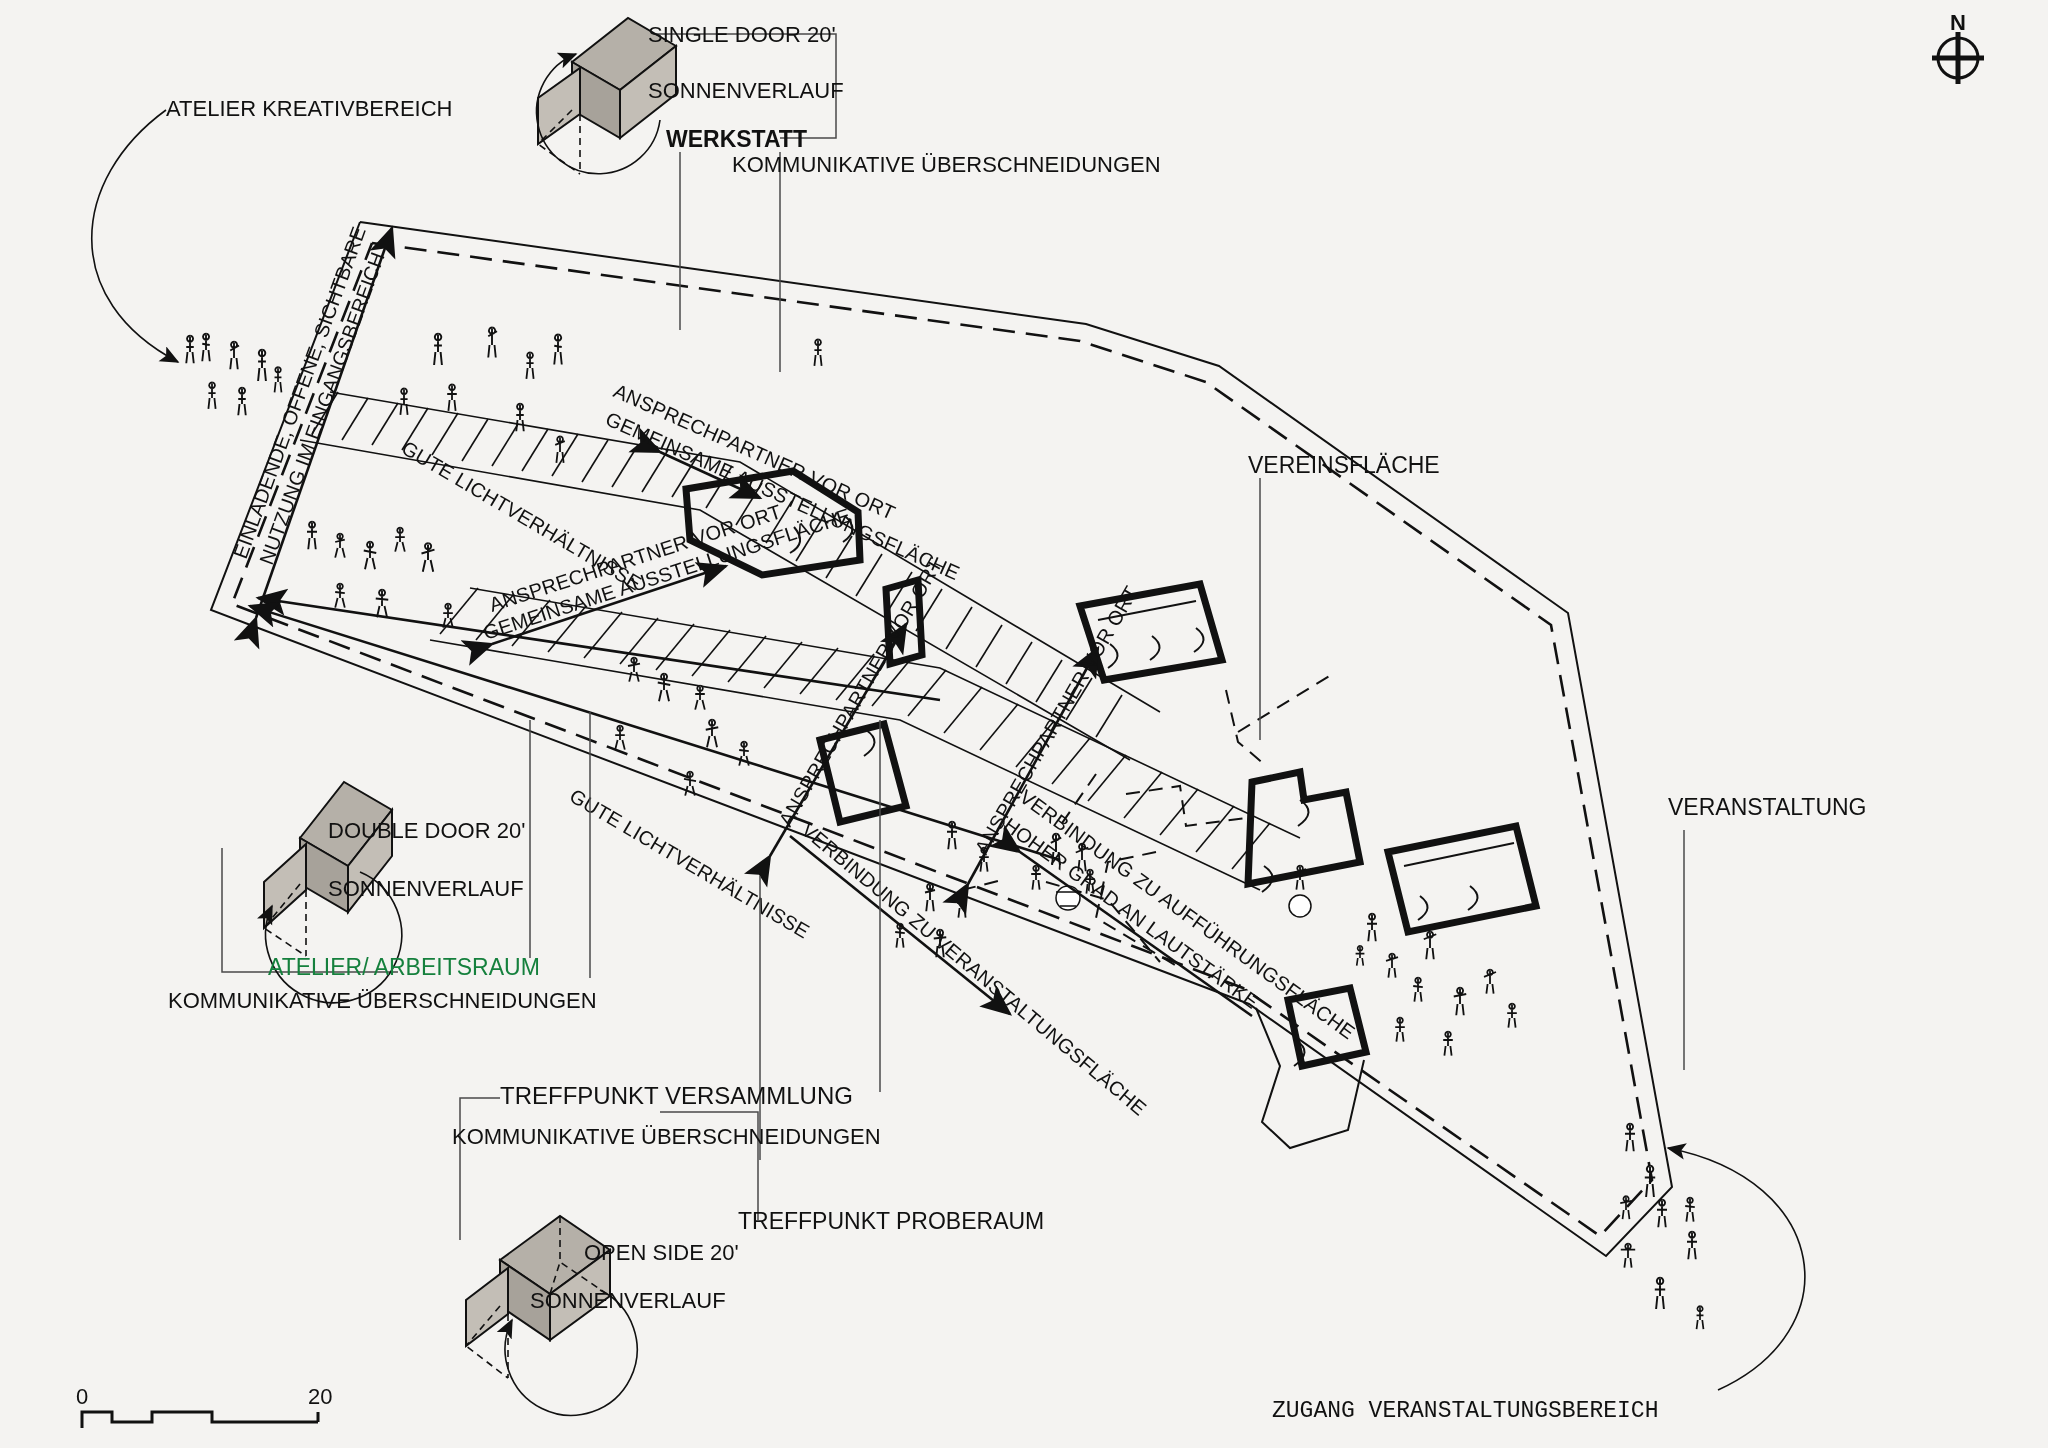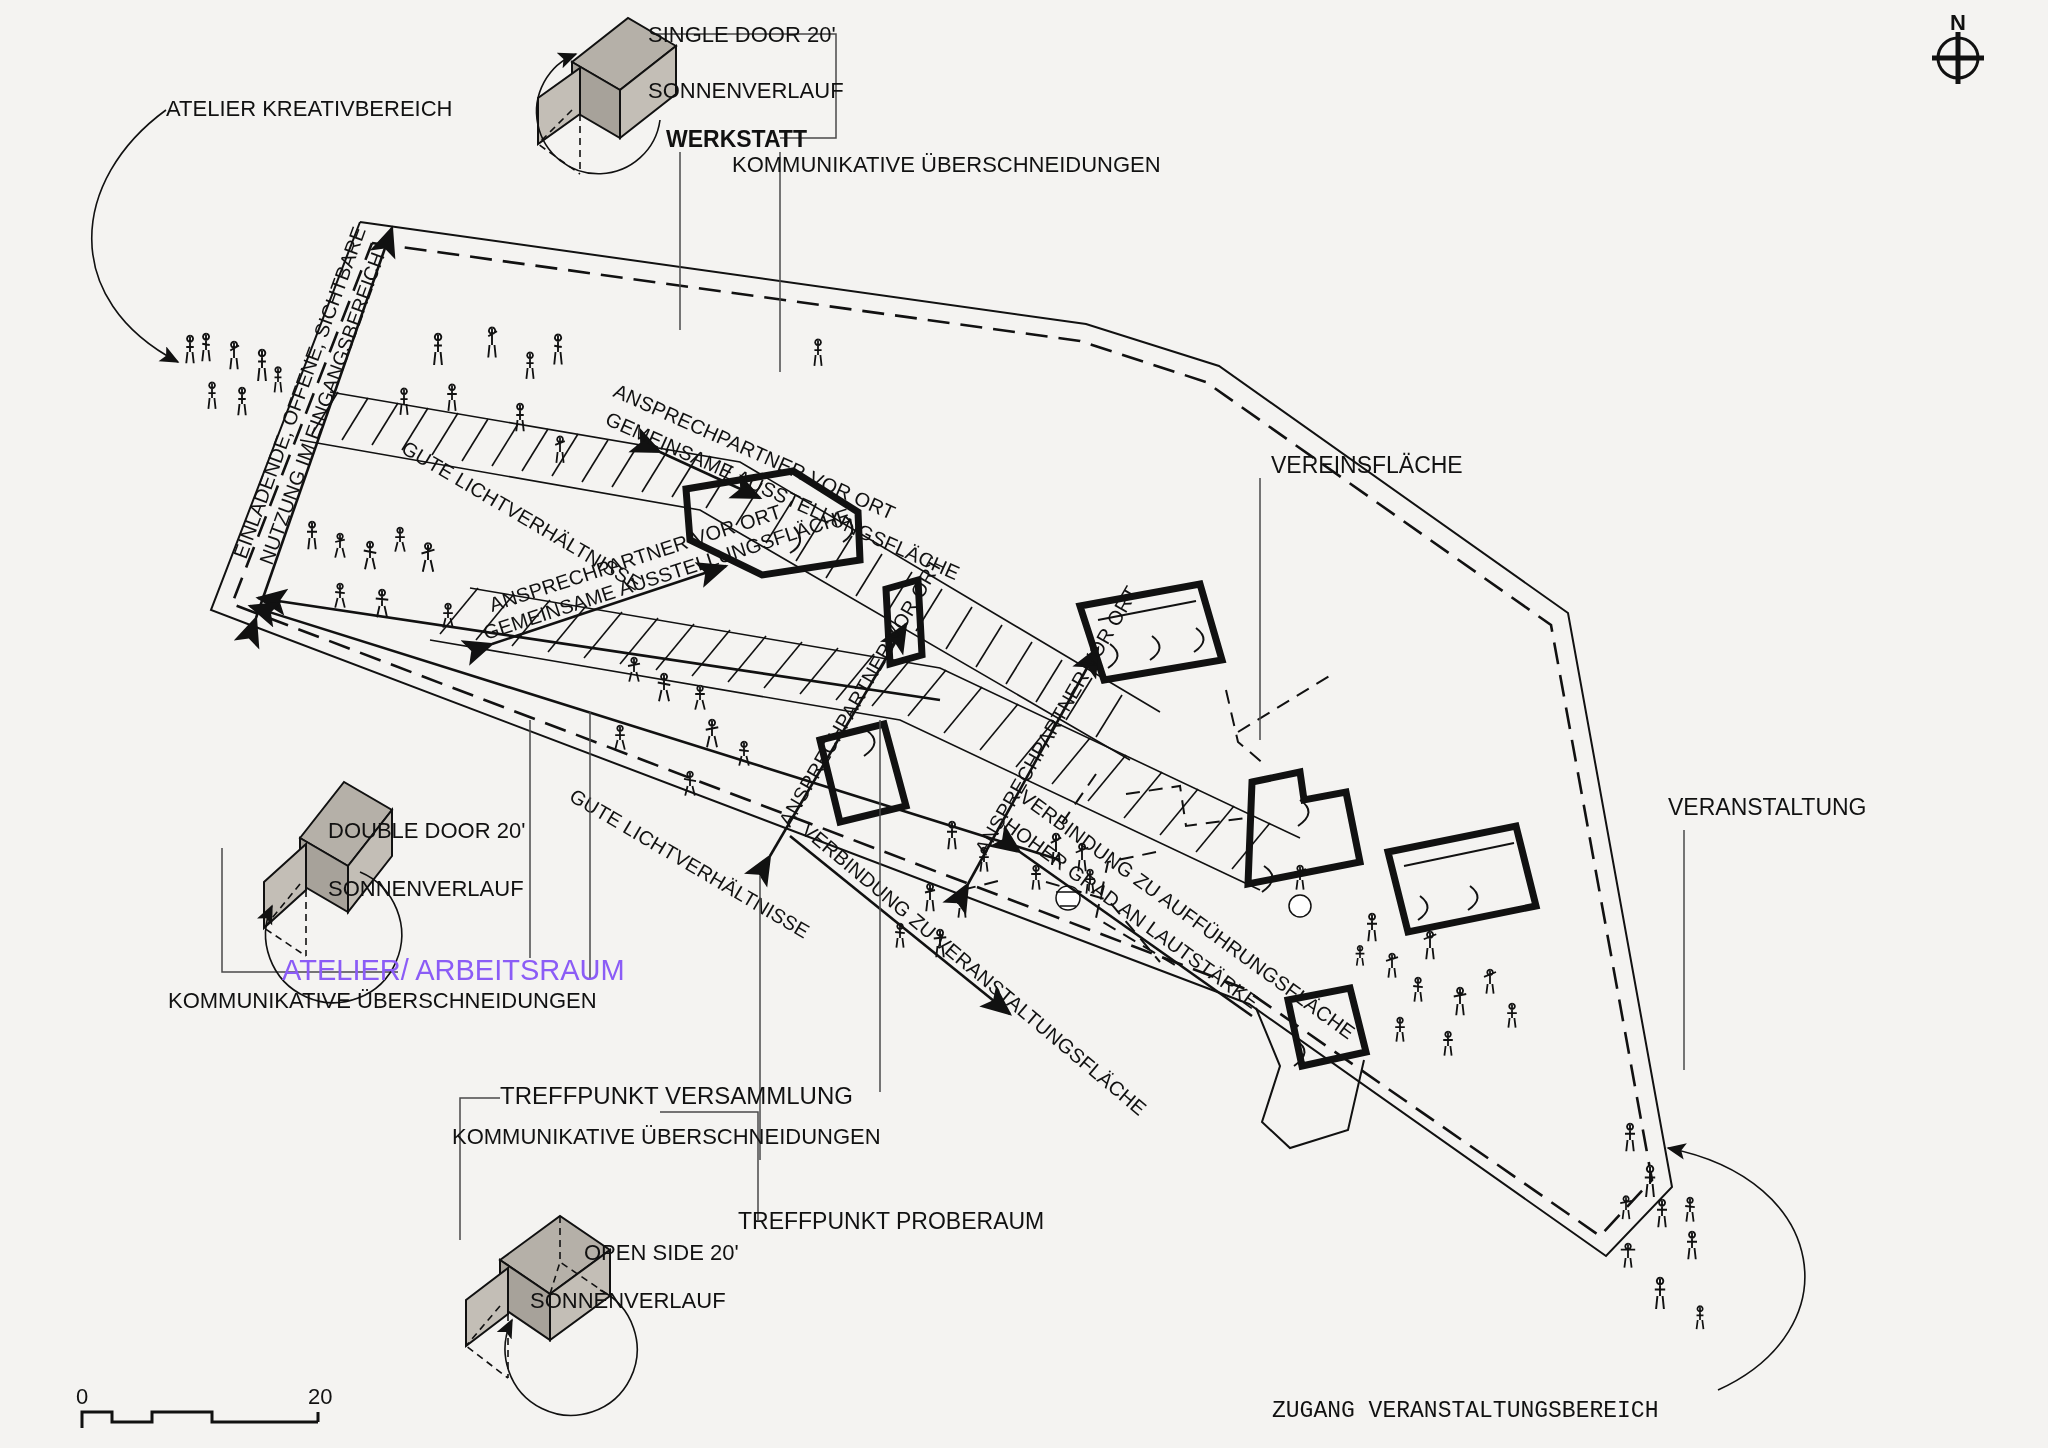--- a/index.html
+++ b/index.html
@@ -476,27 +476,27 @@
 
 <div>
 
   <div style="position:absolute;left:166px;top:96px;font-size:22px;color:#111;white-space:nowrap;">ATELIER KREATIVBEREICH</div>
 
   <div style="position:absolute;left:648px;top:22px;font-size:22px;color:#111;white-space:nowrap;">SINGLE DOOR 20'</div>
   <div style="position:absolute;left:648px;top:78px;font-size:22px;color:#111;white-space:nowrap;">SONNENVERLAUF</div>
   <div style="position:absolute;left:666px;top:126px;font-size:23px;color:#111;white-space:nowrap;font-weight:bold;">WERKSTATT</div>
   <div style="position:absolute;left:732px;top:152px;font-size:22px;color:#111;white-space:nowrap;">KOMMUNIKATIVE ÜBERSCHNEIDUNGEN</div>
 
-  <div style="position:absolute;left:1248px;top:452px;font-size:23px;color:#111;white-space:nowrap;margin-left:23px;">VEREINSFLÄCHE</div>
+  <div style="position:absolute;left:1248px;top:452px;font-size:23px;color:#111;white-space:nowrap;">VEREINSFLÄCHE</div>
 
   <div style="position:absolute;left:1668px;top:794px;font-size:23px;color:#111;white-space:nowrap;">VERANSTALTUNG</div>
 
   <div style="position:absolute;left:328px;top:818px;font-size:22px;color:#111;white-space:nowrap;">DOUBLE DOOR 20'</div>
   <div style="position:absolute;left:328px;top:876px;font-size:22px;color:#111;white-space:nowrap;">SONNENVERLAUF</div>
-  <div style="position:absolute;left:268px;top:954px;font-size:29px;color:#8b5cf6;white-space:nowrap;margin-left:14px;">ATELIER/ ARBEITSRAUM</div>
+  <div style="position:absolute;left:268px;top:954px;font-size:23px;color:#15803d;white-space:nowrap;">ATELIER/ ARBEITSRAUM</div>
   <div style="position:absolute;left:168px;top:988px;font-size:22px;color:#111;white-space:nowrap;">KOMMUNIKATIVE ÜBERSCHNEIDUNGEN</div>
 
   <div style="position:absolute;left:500px;top:1082px;font-size:24px;color:#111;white-space:nowrap;">TREFFPUNKT VERSAMMLUNG</div>
   <div style="position:absolute;left:452px;top:1124px;font-size:22px;color:#111;white-space:nowrap;">KOMMUNIKATIVE ÜBERSCHNEIDUNGEN</div>
 
   <div style="position:absolute;left:584px;top:1240px;font-size:22px;color:#111;white-space:nowrap;">OPEN SIDE 20'</div>
   <div style="position:absolute;left:530px;top:1288px;font-size:22px;color:#111;white-space:nowrap;">SONNENVERLAUF</div>
   <div style="position:absolute;left:738px;top:1208px;font-size:23px;color:#111;white-space:nowrap;">TREFFPUNKT PROBERAUM</div>
 
   <div style="position:absolute;left:1272px;top:1398px;font-size:23px;color:#111;white-space:nowrap;font-family:Liberation Mono, monospace;">ZUGANG VERANSTALTUNGSBEREICH</div>

